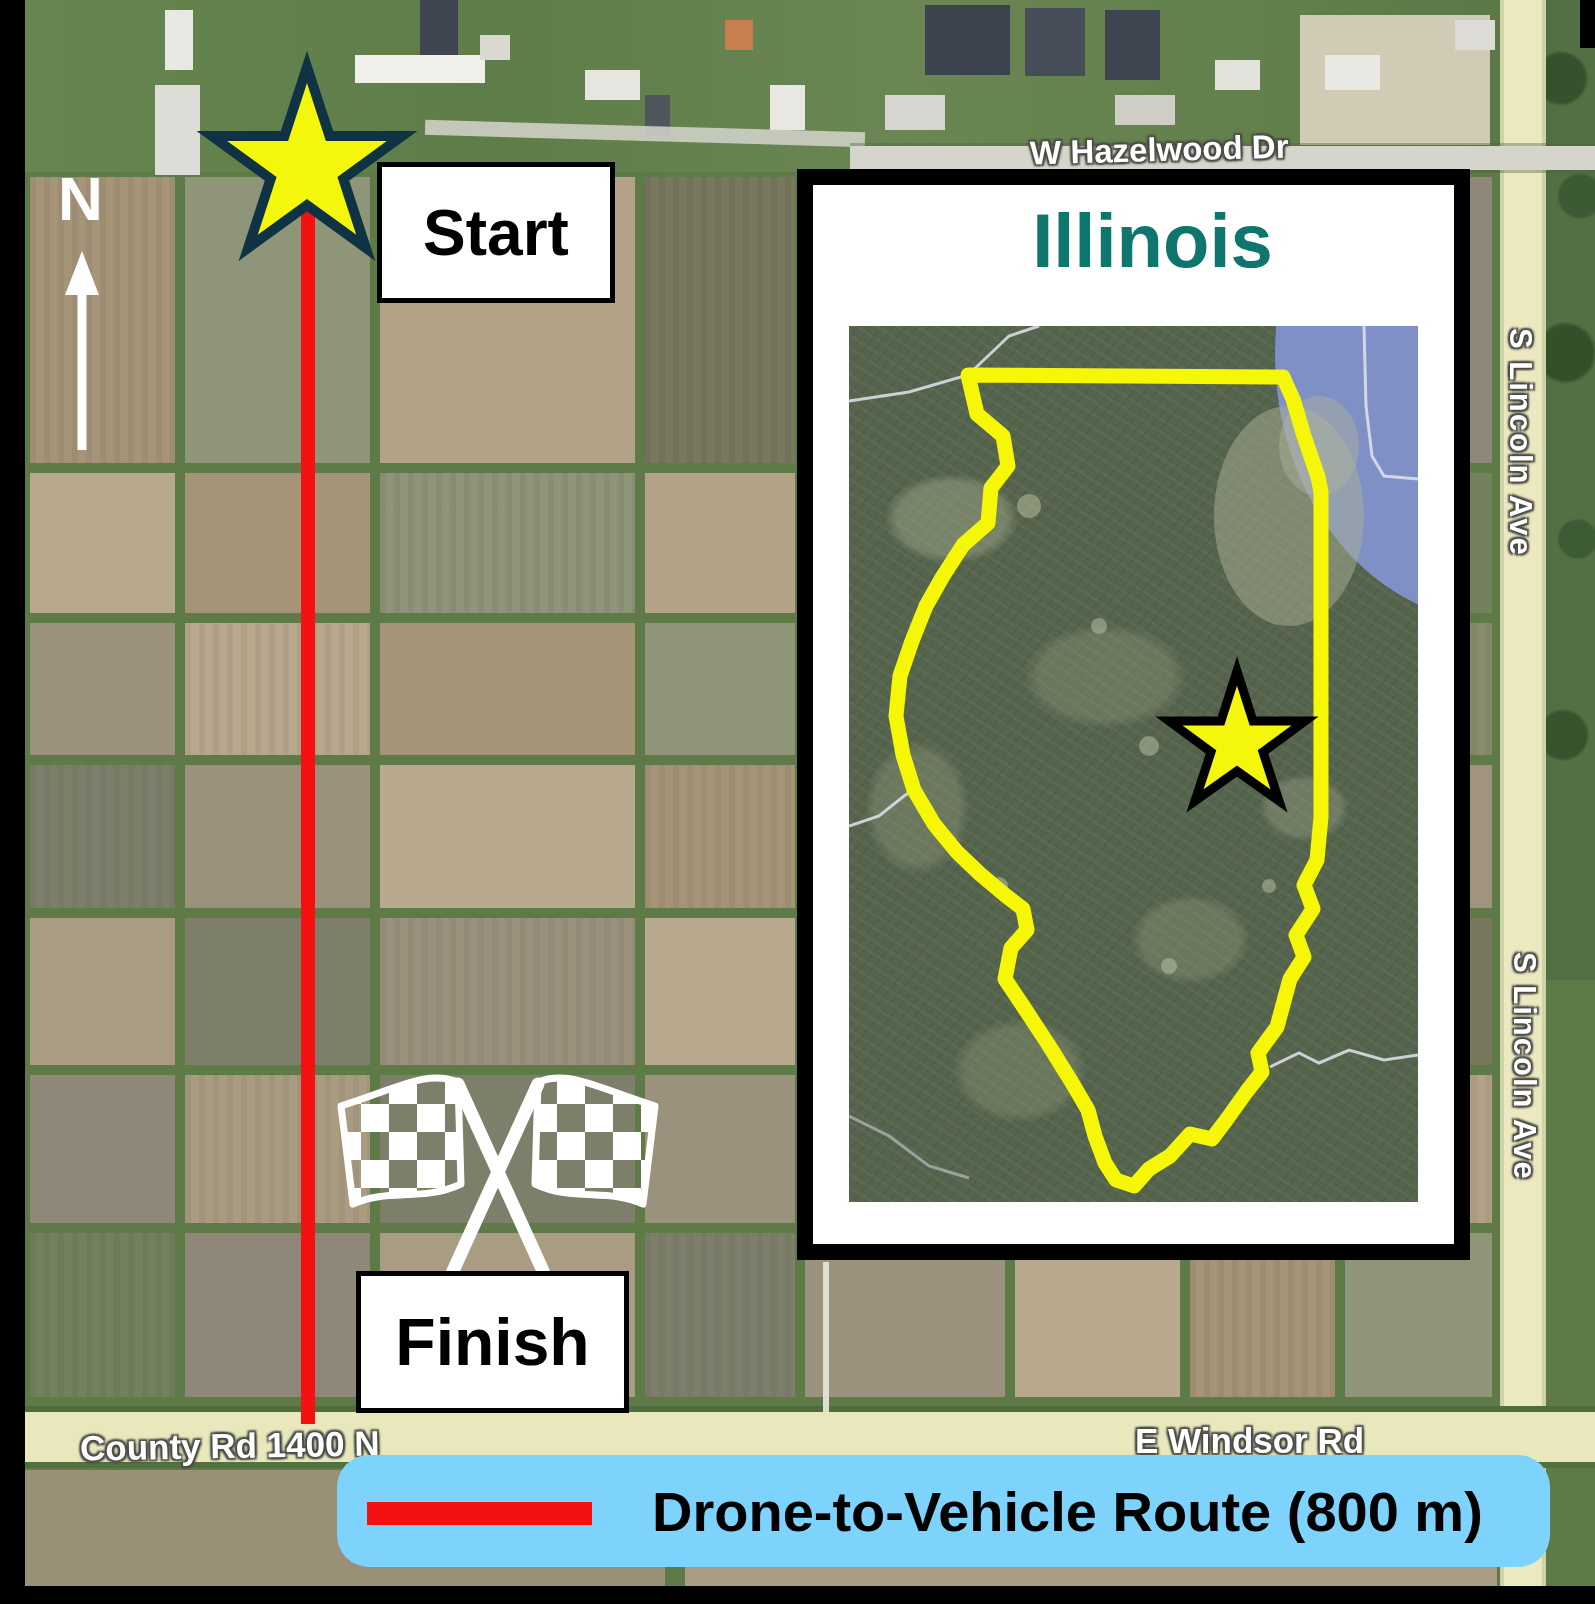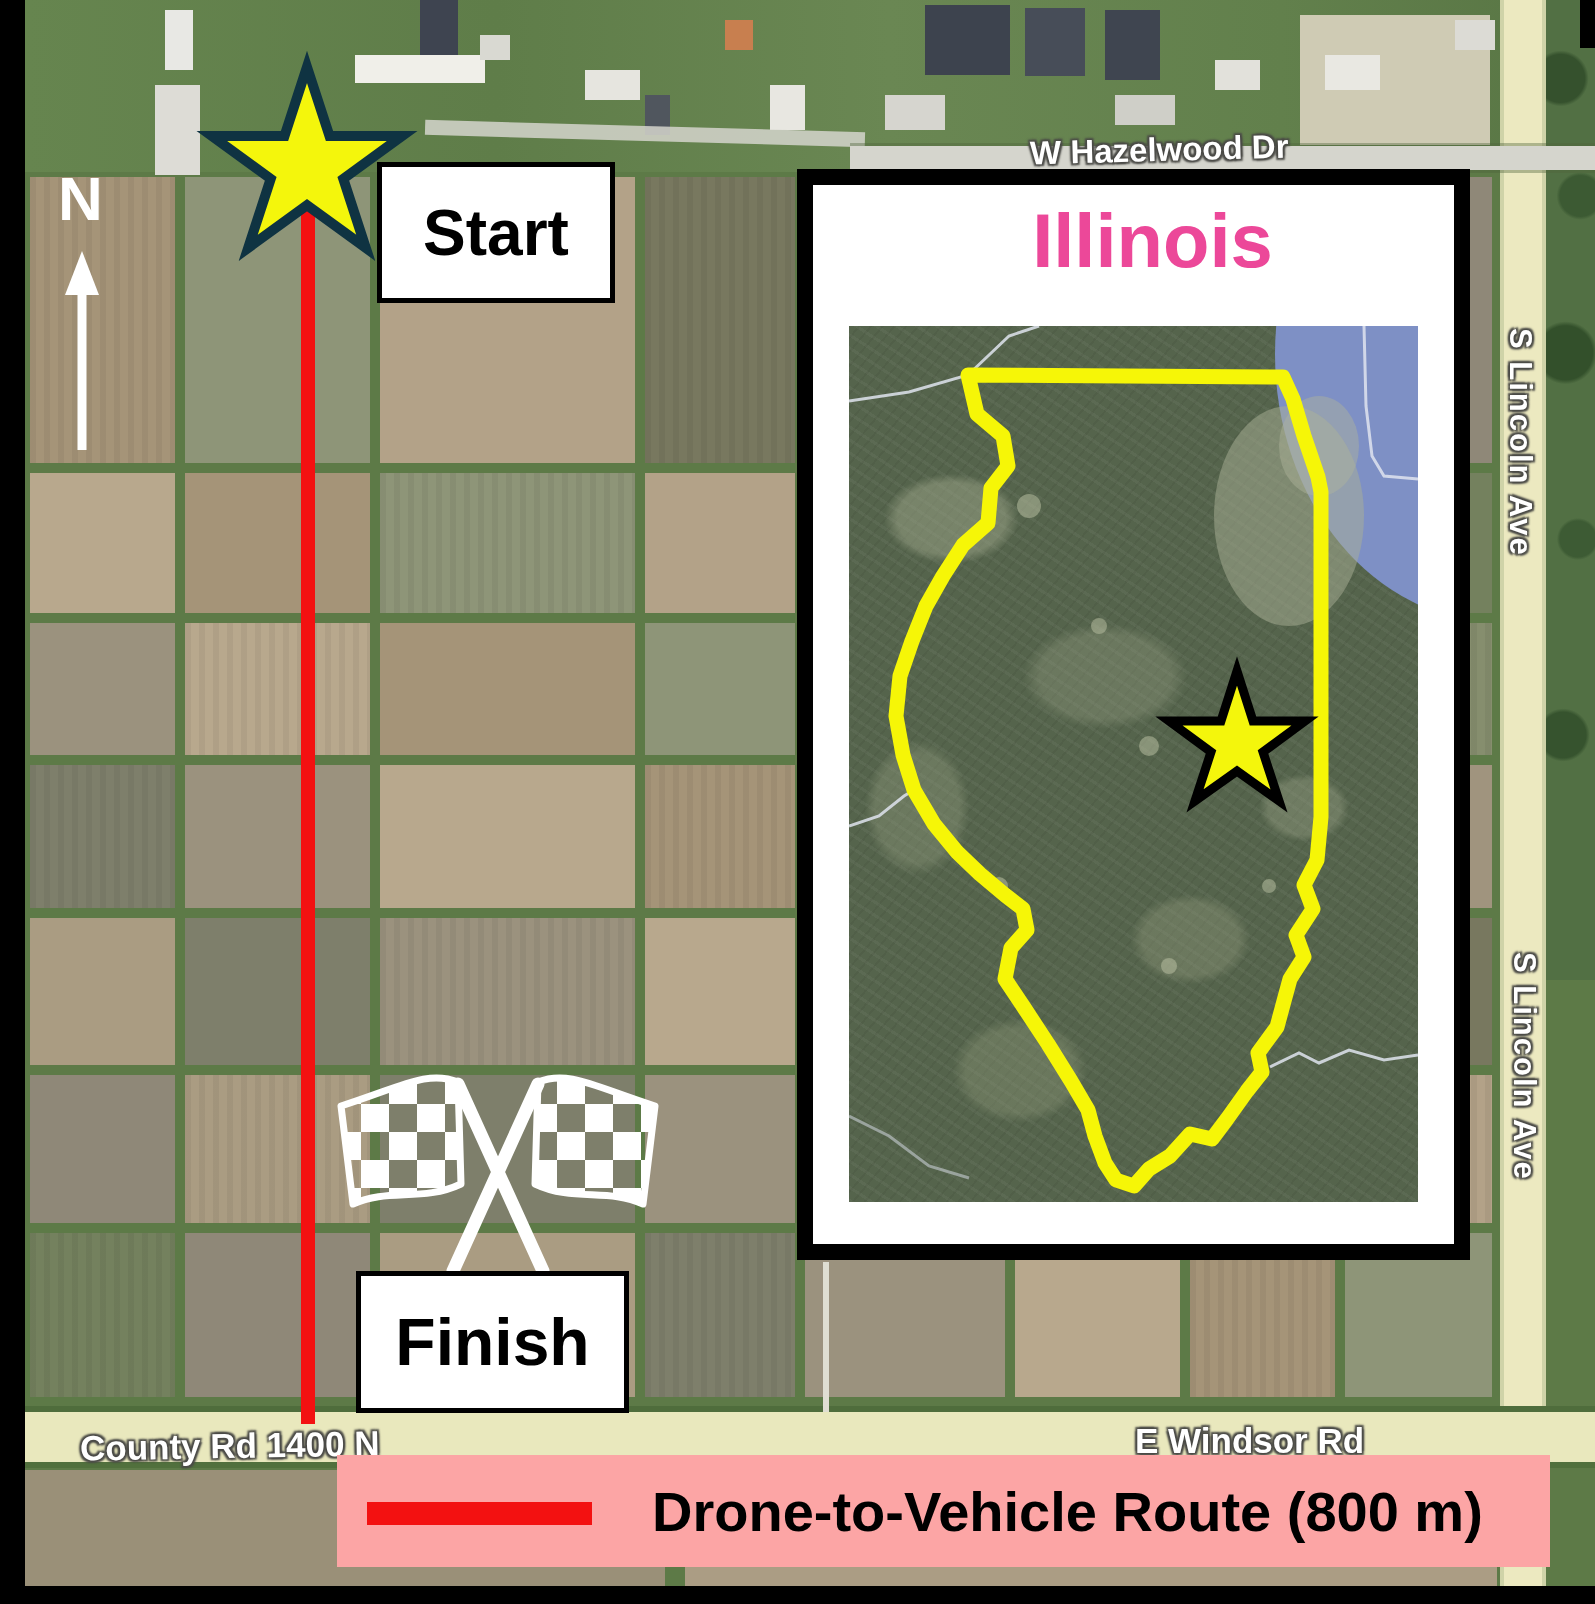--- a/index.html
+++ b/index.html
@@ -39,36 +39,36 @@
               color:#000;font-weight:600;}
   #north-label{position:absolute;left:58px;top:168px;color:#fff;font-size:62px;font-weight:bold;line-height:1;}
   svg{position:absolute;overflow:visible;}
   .star-main{fill:var(--star-yellow,#f4f60c);stroke:var(--star-outline-main,#0f3342);stroke-width:10;stroke-linejoin:miter;}
   .star-inset{fill:var(--star-yellow,#f4f60c);stroke:var(--star-outline-inset,#000);stroke-width:9;stroke-linejoin:miter;}
   .arrow-white{stroke:#fff;stroke-width:9;}
   .flagpole{stroke:#fff;stroke-width:13;stroke-linecap:round;}
   .flagcloth{stroke:#fff;stroke-width:7;stroke-linejoin:round;}
   
   #inset{position:absolute;left:797px;top:169px;width:673px;height:1091px;background:#fff;border:16px solid #000;box-sizing:border-box;}
-  #inset-title{position:absolute;left:0;top:12px;width:679px;text-align:center;color:#ec4899;font-size:76px;font-weight:600;}
+  #inset-title{position:absolute;left:0;top:12px;width:679px;text-align:center;color:#0f766e;font-size:76px;font-weight:600;}
   #inset-map{position:absolute;left:36px;top:141px;width:569px;height:876px;background:#55644c;overflow:hidden;
       background-image:
         radial-gradient(ellipse 90px 60px at 18% 22%,rgba(163,171,142,.45) 0 60%,transparent 75%),
         radial-gradient(ellipse 70px 90px at 12% 55%,rgba(150,160,130,.35) 0 60%,transparent 75%),
         radial-gradient(ellipse 110px 70px at 45% 40%,rgba(158,166,138,.30) 0 60%,transparent 75%),
         radial-gradient(ellipse 80px 60px at 60% 70%,rgba(150,158,128,.35) 0 60%,transparent 75%),
         radial-gradient(ellipse 90px 70px at 30% 85%,rgba(146,156,124,.35) 0 60%,transparent 75%),
         radial-gradient(ellipse 60px 45px at 80% 55%,rgba(160,168,140,.35) 0 60%,transparent 75%),
         repeating-linear-gradient(33deg,rgba(255,255,255,.04) 0 3px,transparent 3px 11px),
         repeating-linear-gradient(-50deg,rgba(0,0,0,.05) 0 2px,transparent 2px 9px);}
   #inset-map svg{left:0;top:0;}
   .state-line{fill:none;stroke:#dfe4ef;stroke-width:3;opacity:.85;}
   .il-outline{fill:none;stroke:var(--il-yellow,#f6f607);stroke-width:15;stroke-linejoin:round;stroke-linecap:round;}
   
-  #legend{position:absolute;left:337px;top:1455px;width:1213px;height:112px;background:#fca5a5;}
+  #legend{position:absolute;left:337px;top:1455px;width:1213px;height:112px;background:#7dd3fc;border-radius:32px;}
   #legend-swatch{position:absolute;left:30px;top:47px;width:225px;height:23px;background:var(--route-red,#f31111);}
   #legend-text{position:absolute;left:315px;top:0;height:112px;display:flex;align-items:center;
                color:#000;font-size:56px;font-weight:600;white-space:nowrap;}
   #corner-tr{position:absolute;left:1580px;top:0;width:15px;height:48px;background:#000;}
 </style>
 </head>
 <body>
 
 <div id="canvas">
 

